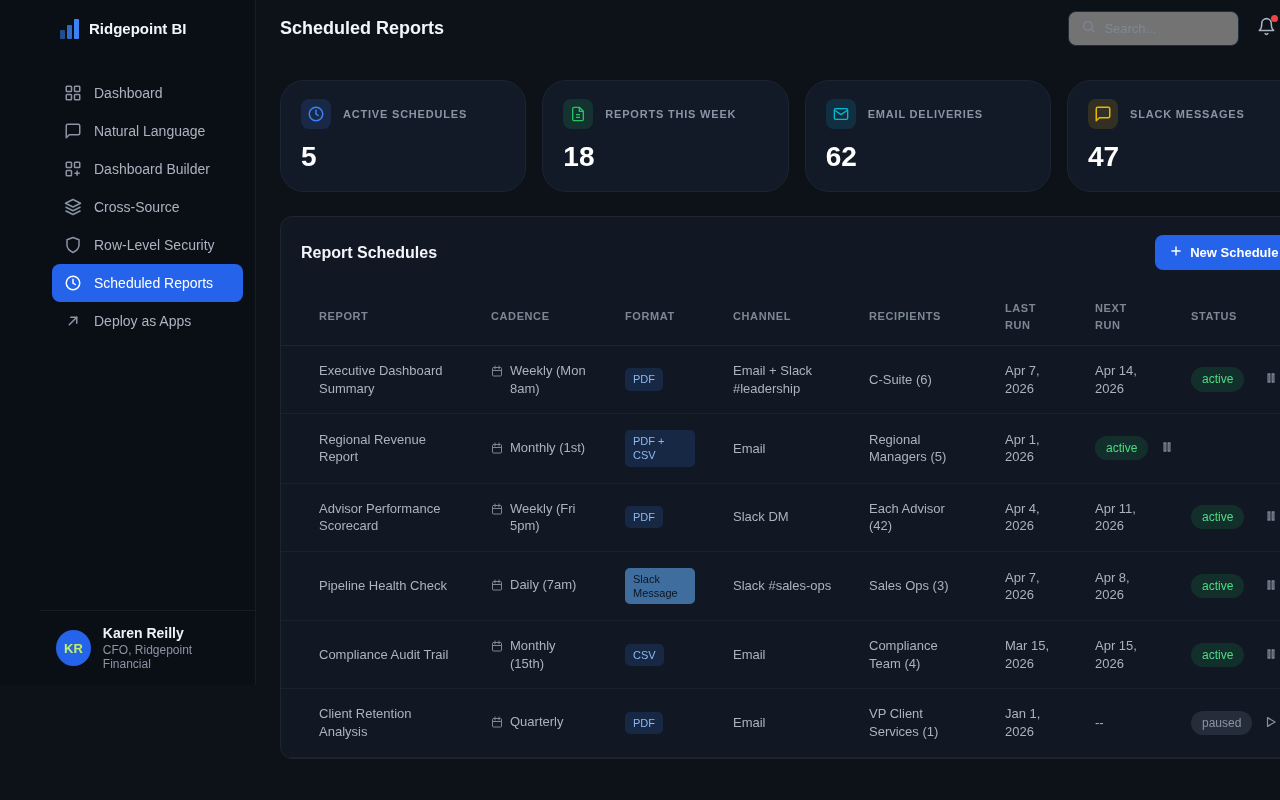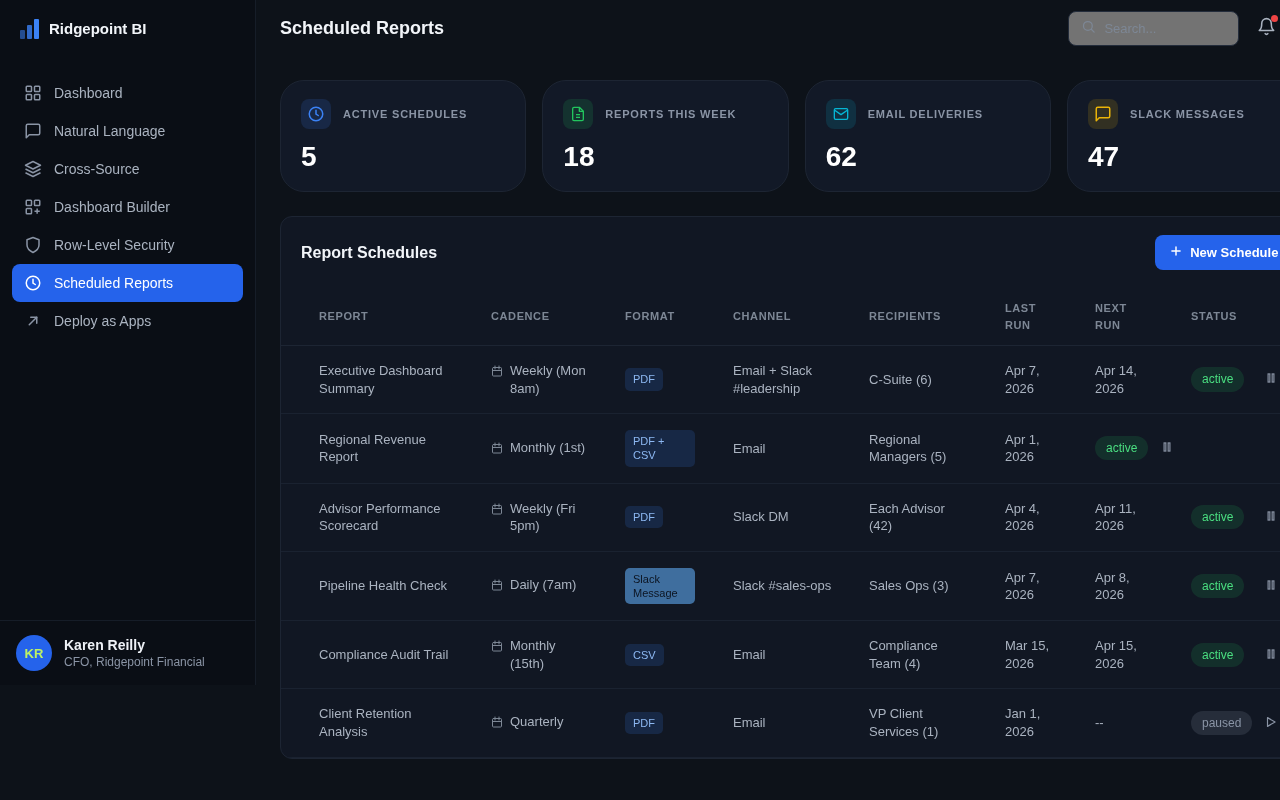--- a/index.html
+++ b/index.html
@@ -3,21 +3,21 @@
 <meta charset="utf-8">
 <style>
   * { margin:0; padding:0; box-sizing:border-box; }
   html,body { width:1280px; height:800px; overflow:hidden; background:#0d1219;
     font-family:"Liberation Sans", sans-serif; color:#e8ecf2; }
 
   .app { display:flex; width:1280px; height:800px; }
 
   
   .sidebar { width:256px; height:685px; background:#0a0e15; border-right:1px solid #161d28;
-    display:flex; flex-direction:column; flex-shrink:0; }
+    display:flex; flex-direction:column; flex-shrink:0;padding-left:40px; }
   .brand { display:flex; align-items:center; gap:10px; padding:16px 20px; height:56px; }
   .brand-logo { display:flex; align-items:flex-end; gap:2px; height:22px; }
   .brand-logo span { width:5px; border-radius:1px; background:#3b82f6; display:block; }
   .brand-logo .b1 { height:9px; opacity:.55; }
   .brand-logo .b2 { height:14px; opacity:.8; }
   .brand-logo .b3 { height:20px; }
   .brand-name { font-size:15px; font-weight:bold; color:#f2f5f9; }
   .nav { padding:18px 12px; display:flex; flex-direction:column; flex:1; }
   .nav-item { display:flex; align-items:center; gap:12px; padding:10px 12px; border-radius:8px;
     color:#aab3c0; font-size:14px; cursor:pointer; }
@@ -111,38 +111,38 @@
         <div class="nav-item">
     <span class="nav-icon">
             <svg width="18" height="18" viewBox="0 0 24 24" fill="none" stroke="currentColor" stroke-width="2" stroke-linejoin="round">
               <path d="M21 15a2 2 0 0 1-2 2H7l-4 4V5a2 2 0 0 1 2-2h14a2 2 0 0 1 2 2z"></path>
             </svg>
           </span>
     <span>Natural Language</span>
   </div>
         <div class="nav-item">
     <span class="nav-icon">
-            <svg width="18" height="18" viewBox="0 0 24 24" fill="none" stroke="currentColor" stroke-width="2" stroke-linejoin="round">
-              <path d="M12 2 2 7l10 5 10-5-10-5z"></path>
-              <path d="M2 12l10 5 10-5"></path>
-              <path d="M2 17l10 5 10-5"></path>
-            </svg>
-          </span>
-    <span>Cross-Source</span>
-  </div>
-        <div class="nav-item">
-    <span class="nav-icon">
             <svg width="18" height="18" viewBox="0 0 24 24" fill="none" stroke="currentColor" stroke-width="2">
               <rect x="3" y="3" width="7" height="7" rx="1"></rect>
               <rect x="14" y="3" width="7" height="7" rx="1"></rect>
               <rect x="3" y="14" width="7" height="7" rx="1"></rect>
               <path d="M17.5 14v7M14 17.5h7"></path>
             </svg>
           </span>
     <span>Dashboard Builder</span>
+  </div>
+        <div class="nav-item">
+    <span class="nav-icon">
+            <svg width="18" height="18" viewBox="0 0 24 24" fill="none" stroke="currentColor" stroke-width="2" stroke-linejoin="round">
+              <path d="M12 2 2 7l10 5 10-5-10-5z"></path>
+              <path d="M2 12l10 5 10-5"></path>
+              <path d="M2 17l10 5 10-5"></path>
+            </svg>
+          </span>
+    <span>Cross-Source</span>
   </div>
         <div class="nav-item">
     <span class="nav-icon">
             <svg width="18" height="18" viewBox="0 0 24 24" fill="none" stroke="currentColor" stroke-width="2" stroke-linejoin="round">
               <path d="M12 22s8-4 8-10V5l-8-3-8 3v7c0 6 8 10 8 10z"></path>
             </svg>
           </span>
     <span>Row-Level Security</span>
   </div>
         <div class="nav-item active">

